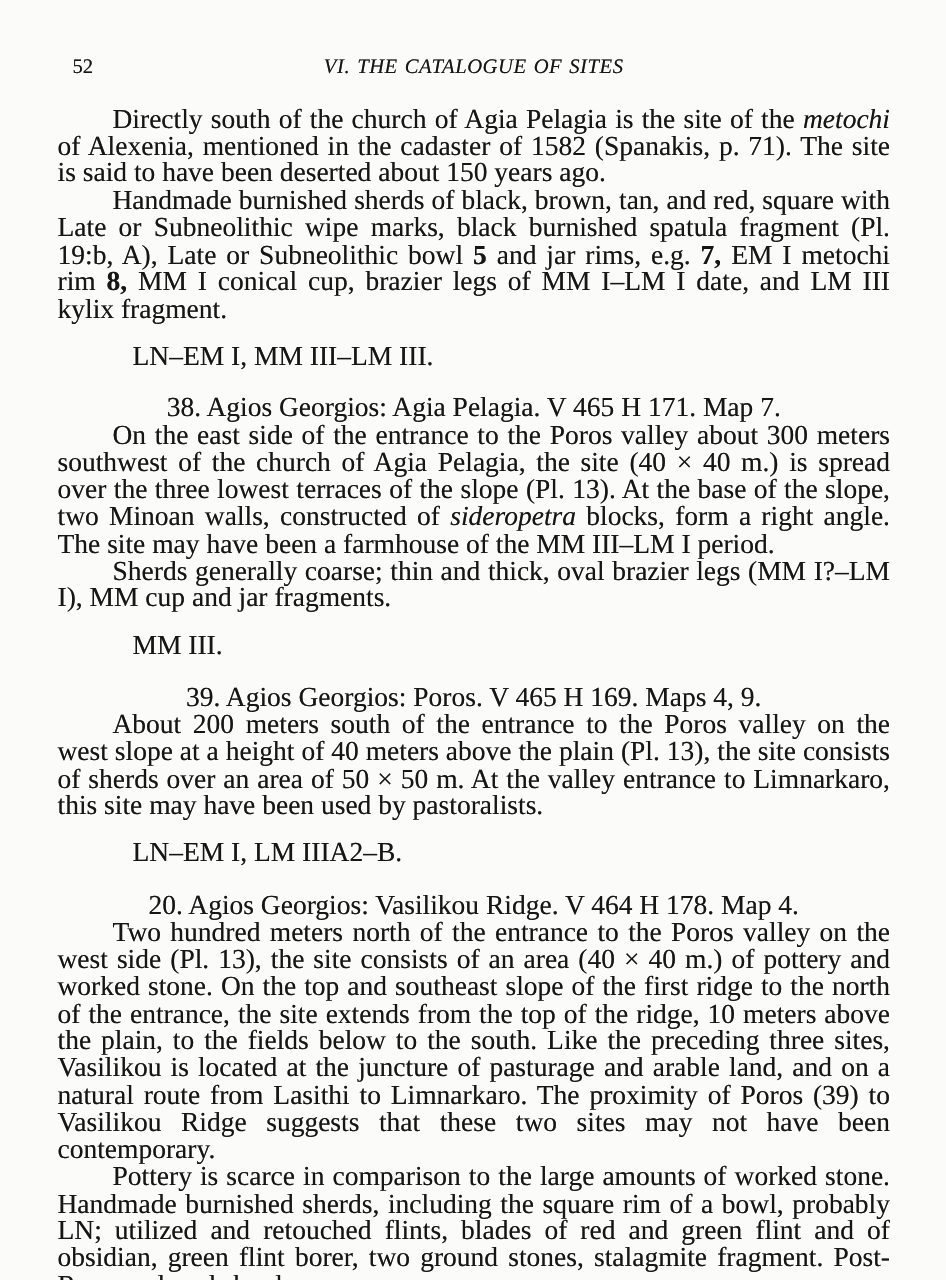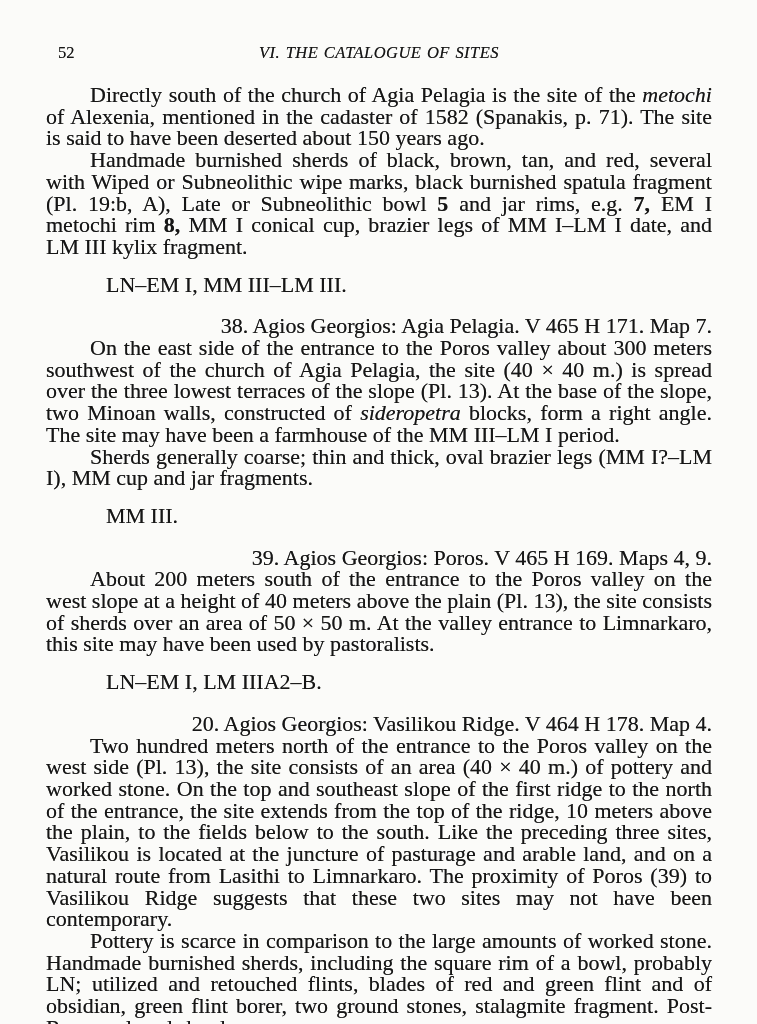--- a/index.html
+++ b/index.html
@@ -48,21 +48,21 @@
     line-height: 21.7px;
   }
   .para {
     margin: 0;
     text-indent: 44px;
     text-align: justify;
   }
   .heading {
     margin: 20px 0 0 0;
     text-indent: 0;
-    text-align: right;
+    text-align: center;
   }
   .dates {
     margin: 16px;
     text-indent: 44px;
     text-align: left;
   }
   b { font-weight: bold; }
   i { font-style: italic; }
 </style>
 </head>
@@ -72,21 +72,21 @@
 
   <div class="page-header">
     <span class="page-num">52</span>
     <span class="running-head">VI. THE CATALOGUE OF SITES</span>
   </div>
 
   <div class="body-text">
 
     <p class="para"><span>Directly south of the church of Agia Pelagia is the site of the </span><i>metochi</i><span> of Alexenia, mentioned in the cadaster of 1582 (Spanakis, p. 71). The site is said to have been deserted about 150 years ago.</span></p>
 
-    <p class="para"><span>Handmade burnished sherds of black, brown, tan, and red, several with Wiped or Subneolithic wipe marks, black burnished spatula fragment (Pl. 19:b, A), Late or Subneolithic bowl </span><b>5</b><span> and jar rims, e.g. </span><b>7,</b><span> EM I metochi rim </span><b>8,</b><span> MM I conical cup, brazier legs of MM I–LM I date, and LM III kylix fragment.</span></p>
+    <p class="para"><span>Handmade burnished sherds of black, brown, tan, and red, square with Late or Subneolithic wipe marks, black burnished spatula fragment (Pl. 19:b, A), Late or Subneolithic bowl </span><b>5</b><span> and jar rims, e.g. </span><b>7,</b><span> EM I metochi rim </span><b>8,</b><span> MM I conical cup, brazier legs of MM I–LM I date, and LM III kylix fragment.</span></p>
 
     <p class="dates">LN–EM I, MM III–LM III.</p>
 
     <p class="para heading">38. Agios Georgios: Agia Pelagia. V 465 H 171. Map 7.</p>
 
     <p class="para"><span>On the east side of the entrance to the Poros valley about 300 meters southwest of the church of Agia Pelagia, the site (40 × 40 m.) is spread over the three lowest terraces of the slope (Pl. 13). At the base of the slope, two Minoan walls, constructed of </span><i>sideropetra</i><span> blocks, form a right angle. The site may have been a farmhouse of the MM III–LM I period.</span></p>
 
     <p class="para">Sherds generally coarse; thin and thick, oval brazier legs (MM I?–LM I), MM cup and jar fragments.</p>
 
     <p class="dates">MM III.</p>

